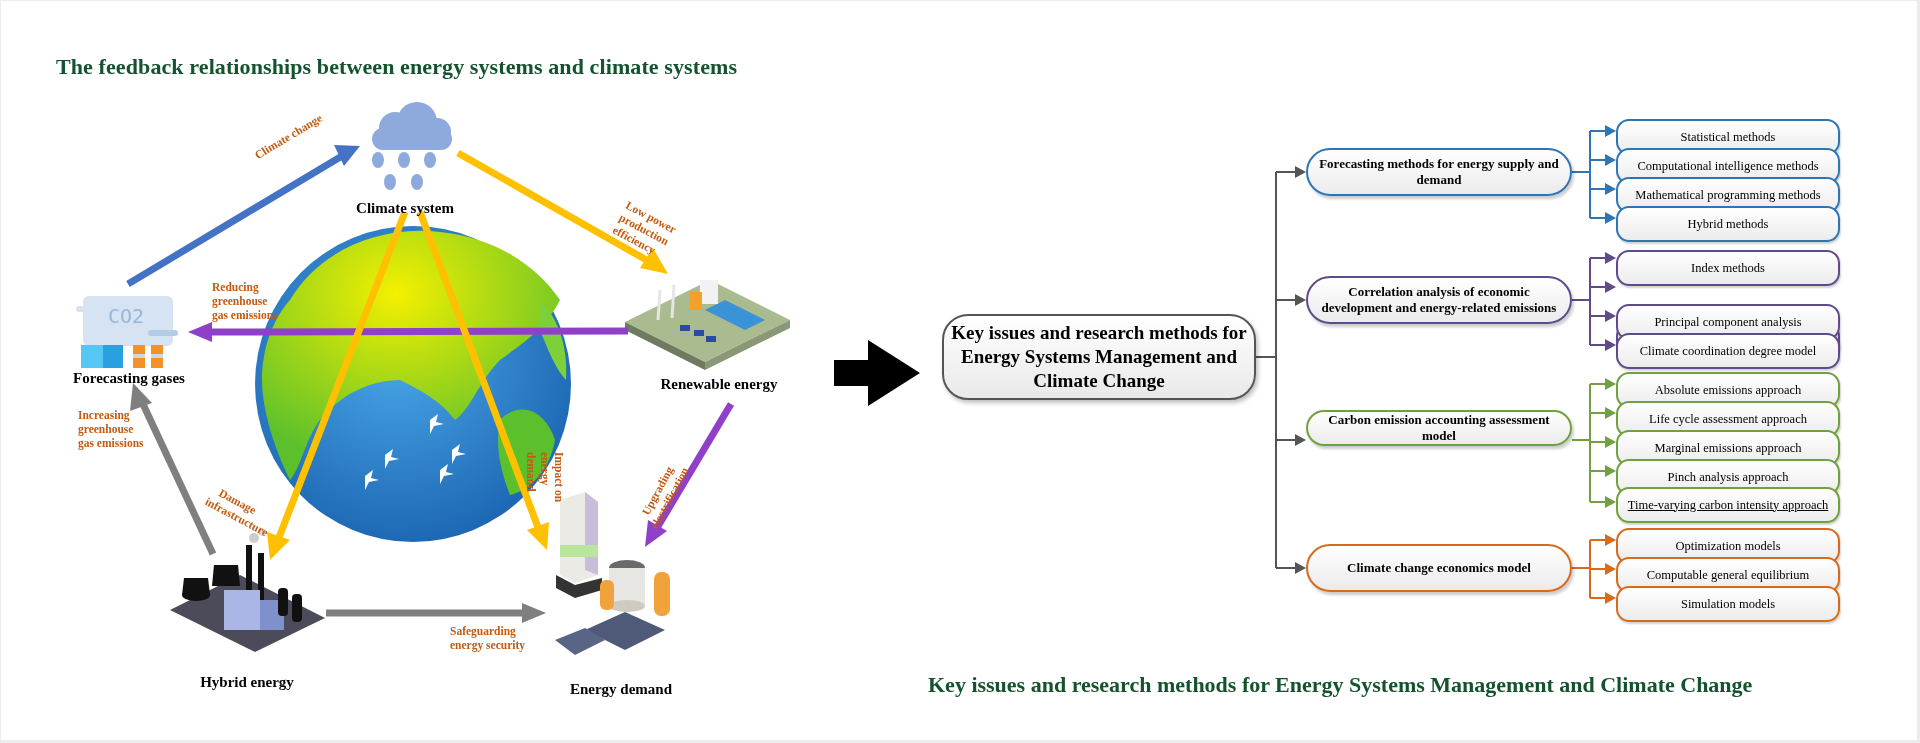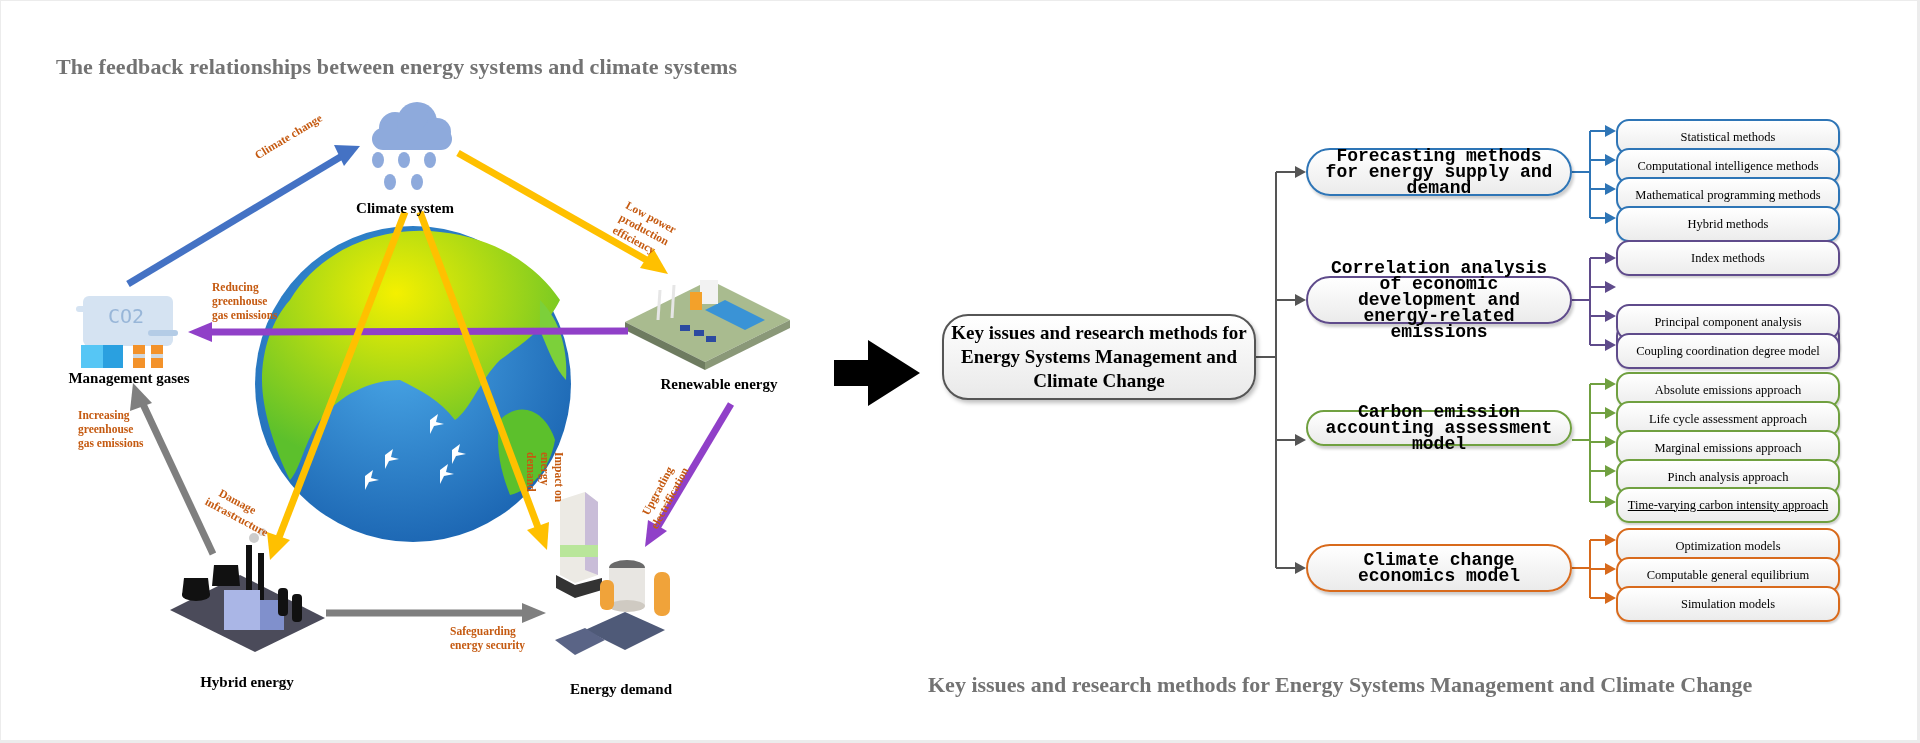--- a/index.html
+++ b/index.html
@@ -1,29 +1,29 @@
 <!DOCTYPE html>
 <html><head>
 <meta charset="utf-8">
 <style>
   html, body { margin: 0; padding: 0; background: #ececec; }
   body { width: 1920px; height: 743px; position: relative; overflow: hidden; font-family: "Liberation Serif", serif; }
   .canvas { position: absolute; left: 1px; top: 1px; width: 1916px; height: 739px; background: #ffffff; }
-  .title { position: absolute; font-weight: bold; color: #737373; white-space: nowrap; font-family: "Liberation Serif", serif; }
+  .title { position: absolute; font-weight: bold; color: #14532d; white-space: nowrap; font-family: "Liberation Serif", serif; }
   #left-title { left: 56px; top: 54px; font-size: 22px; letter-spacing: 0.1px; }
   #right-title { left: 928px; top: 672px; font-size: 22px; }
   svg.layer { position: absolute; left: 0; top: 0; }
   .node-label { position: absolute; font-weight: bold; font-size: 15px; color: #000; white-space: nowrap; transform: translateX(-50%); font-family: "Liberation Serif", serif; }
   .edge-label { position: absolute; font-weight: bold; font-size: 11.5px; color: #c55a11; line-height: 14px; white-space: nowrap; font-family: "Liberation Serif", serif; }
   .root-box { position: absolute; left: 942px; top: 314px; width: 314px; height: 86px; border: 2px solid #555; border-radius: 26px;
      background: linear-gradient(#ffffff, #e9e9e9); box-shadow: 2px 3px 4px rgba(0,0,0,0.25);
      display: flex; align-items: center; justify-content: center; text-align: center; font-weight: bold; font-size: 19px; line-height: 24px; box-sizing: border-box; }
   .cat-box { position: absolute; left: 1306px; width: 266px; border: 2px solid; border-radius: 26px; background: linear-gradient(#ffffff, #ebebeb);
      box-shadow: 2px 3px 3px rgba(0,0,0,0.2); display: flex; align-items: center; justify-content: center; text-align: center;
-     font-weight: bold; font-size: 18px; line-height: 16px; box-sizing: border-box; padding: 0 8px; font-family: Liberation Mono, monospace; }
+     font-weight: bold; font-size: 13px; line-height: 16px; box-sizing: border-box; padding: 0 8px; }
   .leaf { position: absolute; left: 1616px; width: 224px; height: 25px; border: 2px solid; border-radius: 13px; background: linear-gradient(#ffffff, #ececec);
      box-shadow: 1px 2px 2px rgba(0,0,0,0.18); display: flex; align-items: center; justify-content: center; text-align: center;
      font-size: 12.5px; line-height: 13px; box-sizing: border-box; padding: 16px 6px; }
   .leaf.tall { height: 31px; text-decoration: underline; }
 </style>
 </head>
 <body>
 
 <div class="canvas"></div>
 
@@ -158,21 +158,21 @@
   </g>
   <g>
     <line x1="326" y1="613" x2="525" y2="613" stroke="#7f7f7f" stroke-width="7"></line>
     <polygon points="546,613 522,603 522,623" fill="#7f7f7f"></polygon>
   </g>
 
   <polygon points="834,360 868,360 868,340 920,373 868,406 868,386 834,386" fill="#000"></polygon>
 </svg>
 
 <div class="node-label" style="left:405px; top:200px;">Climate system</div>
-<div class="node-label" style="left:129px; top:370px;">Management gases</div>
+<div class="node-label" style="left:129px; top:370px;">Forecasting gases</div>
 <div class="node-label" style="left:719px; top:376px;">Renewable energy</div>
 <div class="node-label" style="left:247px; top:674px;">Hybrid energy</div>
 <div class="node-label" style="left:621px; top:681px;">Energy demand</div>
 
 <div class="edge-label" style="left:252px; top:150px; transform: rotate(-31deg); transform-origin:left top;">Climate change</div>
 <div class="edge-label" style="left:630px; top:198px; transform: rotate(28deg); transform-origin:left top;">
   <div>Low power</div>
   <div>production</div>
   <div>efficiency</div>
 </div>
@@ -258,24 +258,24 @@
   </svg>
 
 <div class="root-box">Key issues and research methods for Energy Systems Management and Climate Change</div>
 <div id="cats">
     <div class="cat-box" style="top: 148px; height: 48px; border-color: rgb(46, 117, 182);">Forecasting methods for energy supply and demand</div>
     <div class="leaf" style="top: 119px; border-color: rgb(46, 117, 182);">Statistical methods</div>
     <div class="leaf" style="top: 148px; border-color: rgb(46, 117, 182);">Computational intelligence methods</div>
     <div class="leaf" style="top: 177px; border-color: rgb(46, 117, 182);">Mathematical programming methods</div>
     <div class="leaf" style="top: 206px; border-color: rgb(46, 117, 182);">Hybrid methods</div>
     <div class="cat-box" style="top: 276px; height: 48px; border-color: rgb(95, 75, 139);">Correlation analysis of economic development and energy-related emissions</div>
-    <div class="leaf" style="top: 240px; border-color: rgb(95, 75, 139); text-align: center;">Index methods</div>
+    <div class="leaf" style="top: 250px; border-color: rgb(95, 75, 139); text-align: center;">Index methods</div>
     <div class="leaf" style="top: 275px; border-color: rgb(95, 75, 139); margin-top: 48px;">Regression analysis</div>
     <div class="leaf" style="top: 304px; border-color: rgb(95, 75, 139);">Principal component analysis</div>
-    <div class="leaf" style="top: 333px; border-color: rgb(95, 75, 139);">Coupling coordination degree model</div>
+    <div class="leaf" style="top: 333px; border-color: rgb(95, 75, 139);">Climate coordination degree model</div>
     <div class="cat-box" style="top: 410px; height: 36px; border-color: rgb(112, 160, 64);">Carbon emission accounting assessment model</div>
     <div class="leaf" style="top: 372px; border-color: rgb(112, 160, 64);">Absolute emissions approach</div>
     <div class="leaf" style="top: 401px; border-color: rgb(112, 160, 64);">Life cycle assessment approach</div>
     <div class="leaf" style="top: 430px; border-color: rgb(112, 160, 64);">Marginal emissions approach</div>
     <div class="leaf" style="top: 459px; border-color: rgb(112, 160, 64);">Pinch analysis approach</div>
     <div class="leaf tall" style="top: 487px; border-color: rgb(112, 160, 64);">Time-varying carbon intensity approach</div>
     <div class="cat-box" style="top: 544px; height: 48px; border-color: rgb(216, 106, 28);">Climate change economics model</div>
     <div class="leaf" style="top: 528px; border-color: rgb(216, 106, 28); text-align: center;">Optimization models</div>
     <div class="leaf" style="top: 557px; border-color: rgb(216, 106, 28);">Computable general equilibrium</div>
     <div class="leaf" style="top: 586px; border-color: rgb(216, 106, 28);">Simulation models</div>

